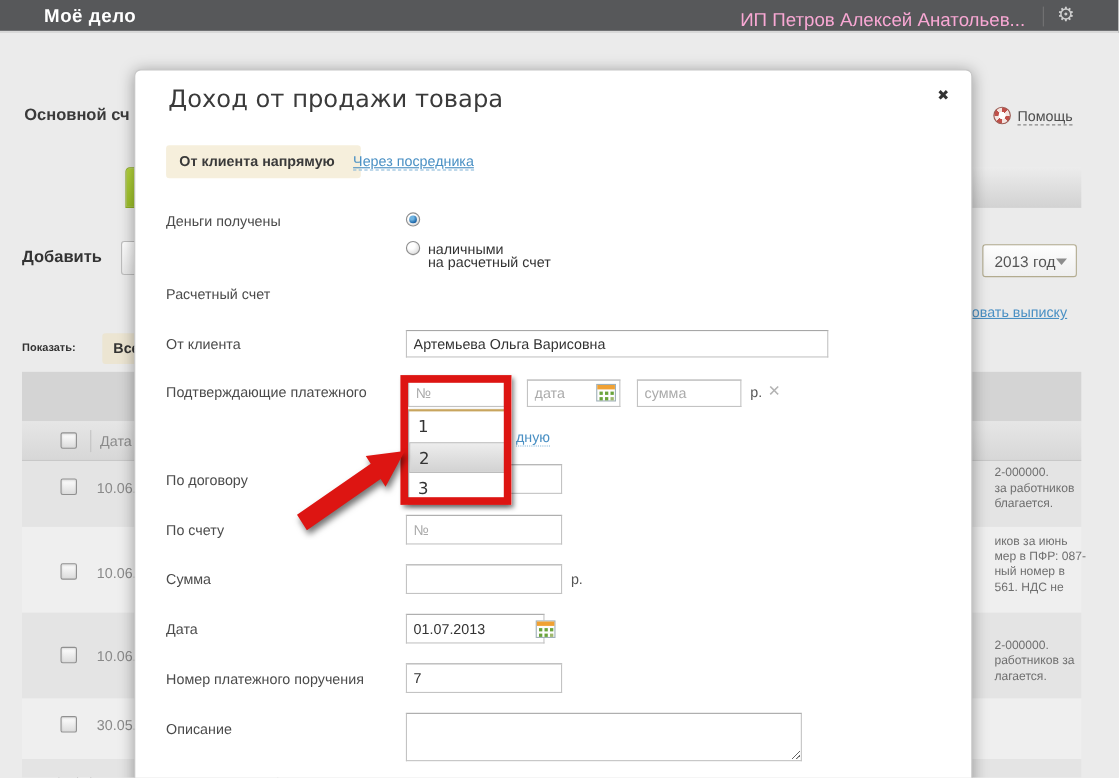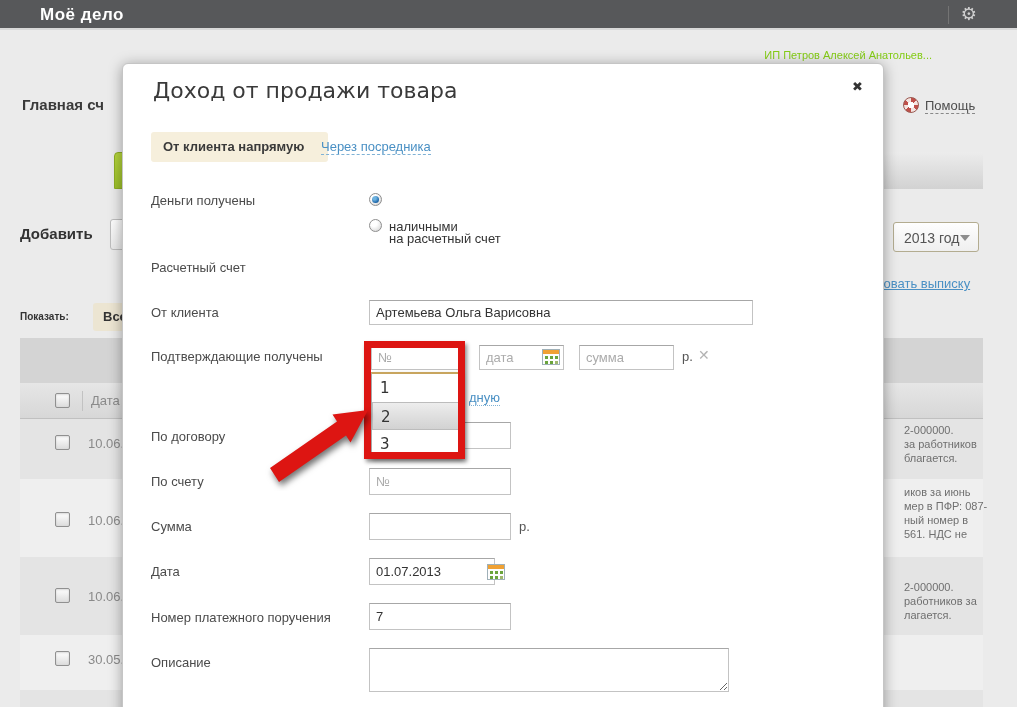--- a/index.html
+++ b/index.html
@@ -6,21 +6,21 @@
   html,body { background:#ebebeb; }
   #canvas {
     position:relative; width:1017px; height:707px; overflow:hidden;
     background:#ebebeb; font-family:"Liberation Sans","DejaVu Sans",sans-serif;
   }
   .abs { position:absolute; }
 
   
   .topbar { left:0; top:0; width:1017px; height:30px; background:#57585a; border-bottom:2px solid #d8d8d8; }
   .logo { left:40px; top:5px; color:#fff; font-size:17px; font-weight:bold; letter-spacing:0.5px; }
-  .account-name { right:85px; top:9px; color:#84cc16; font-size:11px;margin-top:40px; }
+  .account-name { right:85px; top:9px; color:#f9a8d4; font-size:17px; }
   .topbar-sep { right:68px; top:6px; width:1px; height:18px; background:#747474; }
   .gear { right:40px; top:3px; color:#cfcfcf; font-size:18px; cursor:pointer; }
 
   
   .page-heading { left:22px; top:96px; font-size:15px; font-weight:bold; color:#3a3a3a; }
   .frag-a { right:144px; top:97px; color:#4d4d4d; font-size:13px; border-bottom:1px dashed #888; }
   .lifebuoy { left:903px; top:97px; width:16px; height:16px; border-radius:50%;
     background:
       radial-gradient(circle at 50% 50%, #fff 0 3px, rgba(255,255,255,0) 3.5px),
       conic-gradient(#c0504a 0 45deg,#f3e4e0 45deg 90deg,#c0504a 90deg 135deg,#f3e4e0 135deg 180deg,#c0504a 180deg 225deg,#f3e4e0 225deg 270deg,#c0504a 270deg 315deg,#f3e4e0 315deg 360deg);
@@ -66,21 +66,21 @@
   .row-date { position:absolute; left:68px; font-size:13px; color:#8a8a8a; }
   .desc { position:absolute; left:884px; font-size:11px; color:#6f6f6f; line-height:14px; white-space:nowrap; }
 
   
   .modal { left:122px; top:63px; width:762px; height:660px; background:#fff;
     border:1px solid #c5c5c5; border-radius:6px 6px 0 0; box-shadow:0 2px 14px rgba(0,0,0,0.35); z-index:20; }
   .m-title { position:absolute; left:30px; top:14px; font-size:22px; color:#3a3a3a; font-family:"DejaVu Sans",sans-serif; }
   .m-close { position:absolute; right:20px; top:15px; font-size:13px; font-weight:bold; color:#333; cursor:pointer; }
   .m-tab-active { position:absolute; left:28px; top:68px; height:30px; padding:7px 24px 0 12px;
     background:#f6efdc; border-radius:3px; font-size:13px; font-weight:bold; color:#3a3a3a; cursor:pointer; }
-  .m-tab-link { position:absolute; left:198px; top:75px; font-size:13px; color:#4a90c4; border-bottom:1px dashed #7fb2d6; cursor:pointer; }
+  .m-tab-link { position:absolute; left:198px; top:75px; font-size:13px; color:#4a90c4; border-bottom:1px dashed #7fb2d6; cursor:pointer;text-decoration:underline; }
 
   .flabel { position:absolute; left:28px; font-size:13px; color:#4b4b4b; }
   .fvalue { position:absolute; font-size:13px; color:#333; }
 
   .radio { position:absolute; width:13px; height:13px; border-radius:50%;
     background:radial-gradient(circle at 35% 30%, #ffffff 0 30%, #e3e3e3 70%, #bdbdbd 100%);
     border:1px solid #8e8e8e; cursor:pointer; }
   .radio.sel:after { content:""; position:absolute; left:2px; top:2px; width:7px; height:7px; border-radius:50%;
     background:radial-gradient(circle at 35% 30%, #6fb3e0 0 25%, #1c66a9 70%, #0c3f73 100%); }
   .radio-label { position:absolute; font-size:13px; color:#333; }
@@ -114,21 +114,21 @@
 
 <div id="canvas">
 
   <div class="abs topbar">
     <div class="abs logo">Моё дело</div>
     <div class="abs account-name">ИП Петров Алексей Анатольев...</div>
     <div class="abs topbar-sep"></div>
     <div class="abs gear">⚙</div>
   </div>
 
-  <div class="abs page-heading">Главная сч</div>
+  <div class="abs page-heading">Основной сч</div>
   <div class="abs frag-a">а</div>
   <div class="abs lifebuoy"></div>
   <div class="abs help-link">Помощь</div>
 
   <div class="abs tabbar-right"></div>
   <div class="abs tab-green"></div>
 
   <div class="abs add-label">Добавить</div>
   <div class="abs add-btn-stub"></div>
 
@@ -199,21 +199,21 @@
     <span class="radio sel" style="left:246px;top:129px;"></span>
     <span class="radio-label" style="left:266px;top:129px;margin-top:38px;">на расчетный счет</span>
     <span class="radio" style="left:246px;top:155px;"></span>
     <span class="radio-label" style="left:266px;top:155px;">наличными</span>
 
     <div class="flabel" style="top:196px;">Расчетный счет</div>
 
     <div class="flabel" style="top:241px;">От клиента</div>
     <input class="tinput" style="left: 246px; top: 236px; width: 384px;" value="Артемьева Ольга Варисовна">
 
-    <div class="flabel" style="top:285px;">Подтверждающие получены</div>
+    <div class="flabel" style="top:285px;">Подтверждающие платежного</div>
     <input class="tinput" style="left: 248px; top: 281px; width: 88px;" placeholder="№">
     <input class="tinput" style="left: 356px; top: 281px; width: 85px; padding-right: 24px;" placeholder="дата">
     <span class="cal-ic" style="left:419px;top:285px;"></span>
     <input class="tinput" style="left: 456px; top: 281px; width: 95px;" placeholder="сумма">
     <span class="rub" style="left:559px;top:285px;">р.</span>
     <span class="x-ic" style="left:575px;top:283px;">✕</span>
 
     <span class="link-frag">дную</span>
 
     <div class="dropdown">

